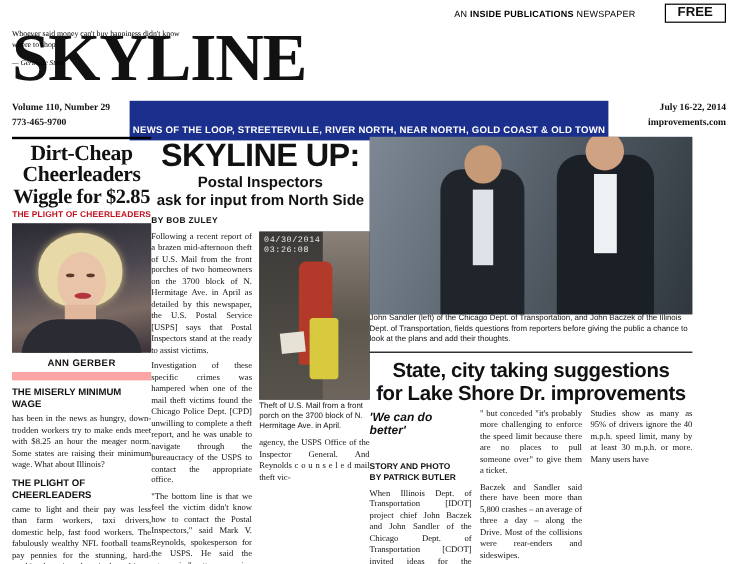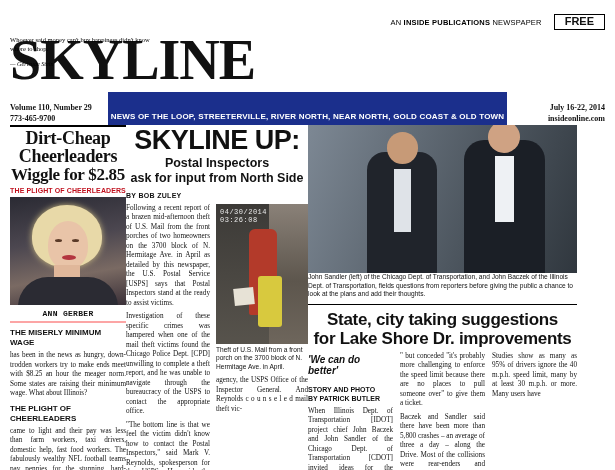--- a/index.html
+++ b/index.html
@@ -21,22 +21,22 @@
     box-sizing: border-box;
     padding: 0 10px;
   }
 
   
   .topbar {
     display: flex;
     align-items: center;
     justify-content: flex-end;
     height: 16px;
-    padding-top: 14px;
-    gap: 12px;
+    padding-top: 3px;
+    gap: 24px;
   }
   .topbar .pub {
     font-family: "Liberation Sans", sans-serif;
     font-size: 7.5px;
     letter-spacing: .2px;
     color: #000;
   }
   .topbar .pub .bold { font-weight: bold; }
   .free-box {
     border: 1.5px solid #000;
@@ -74,21 +74,21 @@
     font-weight: bold;
     font-size: 56px;
     line-height: 60px;
     letter-spacing: -1px;
     margin: 0;
   }
 
   
   .infostrip {
     display: flex;
-    align-items: flex-end;
+    align-items: flex-start;
     justify-content: space-between;
     height: 30px;
     padding-top: 1px;
   }
   .infostrip .left,
   .infostrip .right {
     font-family: "Liberation Serif", serif;
     font-size: 8px;
     font-weight: bold;
     line-height: 1.45;
@@ -184,26 +184,26 @@
     width: 26px; height: 18px; background: #e0b79a;
   }
   .portrait .shoulders {
     position: absolute; left: 8px; top: 80px;
     width: 100px; height: 30px;
     border-radius: 40px 40px 0 0;
     background: #2b2b33;
   }
   .caption-name {
     text-align: center;
-    font-family: Liberation Mono, monospace;
+    font-family: Liberation Sans, sans-serif;
     font-weight: bold;
     font-size: 8px;
     letter-spacing: .3px;
     padding: 4px 0 3px 0;
-    border-bottom: 2px solid #fca5a5;
+    border-bottom: 7px solid #fca5a5;
   }
   .sec-head {
     font-family: "Liberation Sans", sans-serif;
     font-weight: bold;
     font-size: 8px;
     line-height: 1.25;
     margin: 5px 0 3px 0;
   }
   .body-text {
     font-family: "Liberation Serif", serif;
@@ -328,21 +328,21 @@
     line-height: 1.12;
     text-align: center;
     margin: 5px 0 4px 0;
     letter-spacing: -.3px;
   }
   .subdeck {
     font-family: "Liberation Sans", sans-serif;
     font-weight: bold;
     font-style: italic;
     font-size: 10px;
-    margin: 2px 0 9px 0;
+    margin: 2px 0 20px 0;
   }
   .credit {
     font-family: "Liberation Sans", sans-serif;
     font-size: 7px;
     font-weight: bold;
     line-height: 1.3;
     margin-bottom: 4px;
   }
   .hr-thin { border-top: 1px solid #000; margin: 3px 0; }
 </style>
@@ -365,21 +365,21 @@
   </div>
 
   <div class="infostrip">
     <div class="left">
       <div>Volume 110, Number 29</div>
       <div>773-465-9700</div>
     </div>
     <div class="banner">NEWS OF THE LOOP, STREETERVILLE, RIVER NORTH, NEAR NORTH, GOLD COAST &amp; OLD TOWN</div>
     <div class="right">
       <div>July 16-22, 2014</div>
-      <div>insideonline.com</div>
+      <div>improvements.com</div>
     </div>
   </div>
 
   <div class="main">
 
     <div class="col-left">
       <div class="rule-top"></div>
       <div class="ad-head">
         <div>Dirt-Cheap</div>
         <div>Cheerleaders</div>

